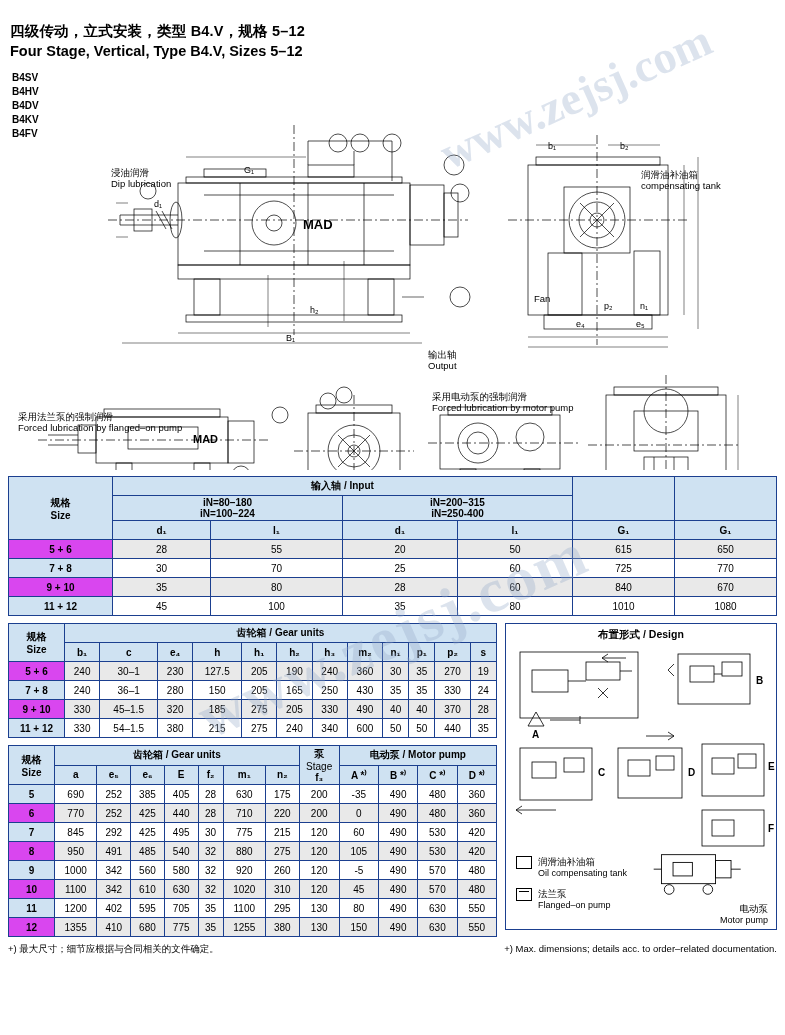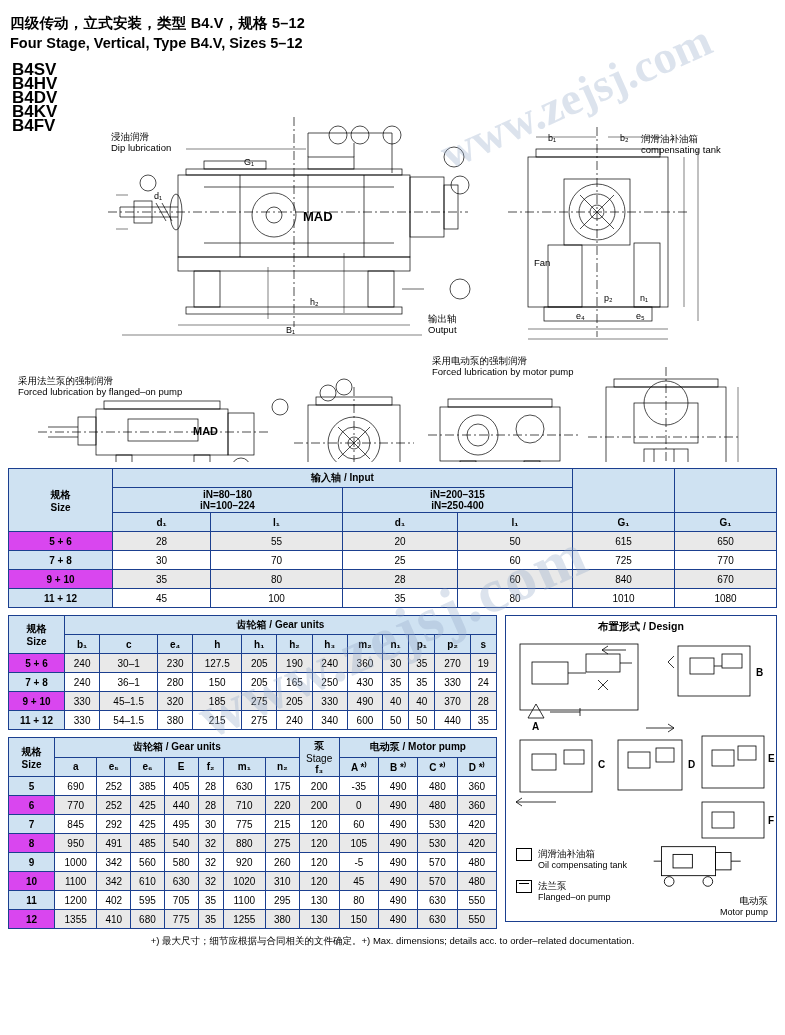--- a/index.html
+++ b/index.html
@@ -6,36 +6,36 @@
   html, body { margin:0; padding:0; }
   body {
     width: 785px; height: 1035px;
     font-family: "Liberation Sans", sans-serif;
     background:#ffffff;
     color:#000;
     font-size: 11px;
     position: relative;
     overflow: hidden;
   }
-  .page { position:relative; width:785px; height:1035px; padding: 12px 8px; }
+  .page { position:relative; width:785px; height:1035px; padding: 20px 8px; }
 
   
   .hdr { padding: 2px 2px 4px 2px; }
   .hdr .l1 { font-size: 14.5px; font-weight: 700; letter-spacing:.2px; }
   .hdr .l2 { font-size: 14.5px; font-weight: 700; margin-top: 2px; }
 
   
   .drawing {
     position: relative;
     height: 405px;
     border: 0;
     margin-top: 2px;
   }
-  .typelist { position:absolute; left:4px; top:6px; font-weight:700; font-size:17px; line-height:14px; }
-  .lbl { position:absolute; font-size:9.5px; line-height:11px; }
+  .typelist { position:absolute; left:4px; top:6px; font-weight:700; font-size:10px; line-height:14px; }
+  .lbl { position:absolute; font-size:9.5px; line-height:11px;margin-top:28px; }
   .cn { font-size:9.5px; }
 
   
   svg.dw { position:absolute; left:0; top:0; width:769px; height:405px; }
 
   
   table { border-collapse: collapse; font-size: 10px; }
   .tbl th, .tbl td {
     border: 1px solid #1b3f8f;
     text-align:center;
@@ -60,21 +60,21 @@
   .design-box { border:1px solid #1b3f8f; width:272px; height:307px; position:relative; background:#fff; }
   .design-title { text-align:center; font-weight:700; font-size:10.5px; padding-top:4px; }
   .design-svg { position:absolute; left:0; top:16px; width:270px; height:210px; }
   .legend { position:absolute; left:10px; top:232px; font-size:9px; line-height:11px; }
   .legend .li { display:flex; gap:6px; margin-bottom:9px; align-items:flex-start; }
   .legend .ic { width:16px; height:13px; border:1px solid #000; flex:0 0 auto; position:relative; }
   .legend .ic.pump:after{ content:""; position:absolute; left:2px; top:2px; right:2px; bottom:2px; border-top:1px solid #000;}
   .mp { position:absolute; right:8px; bottom:6px; width:130px; height:78px; }
   .mp .cap { position:absolute; right:0; bottom:-2px; font-size:9px; line-height:11px; text-align:left; }
 
-  .footer { display:flex; justify-content:center; margin-top:6px; font-size:9.5px; }
+  .footer { display:flex; justify-content:space-between; margin-top:6px; font-size:9.5px; }
 
   
   .wm {
     position:absolute; left:0; top:430px; width:785px; height:330px;
     pointer-events:none;
     display:flex; align-items:center; justify-content:center;
     transform: rotate(-24deg);
     font-size:62px; font-weight:700; letter-spacing:2px;
     color: rgba(150,170,200,0.33);
     font-family:"Liberation Serif", serif;

